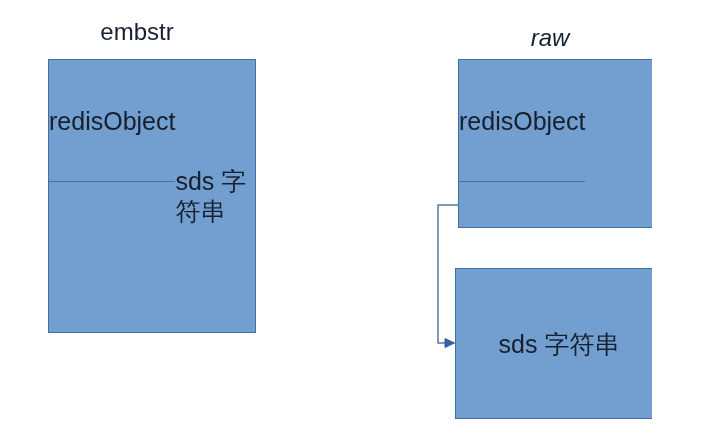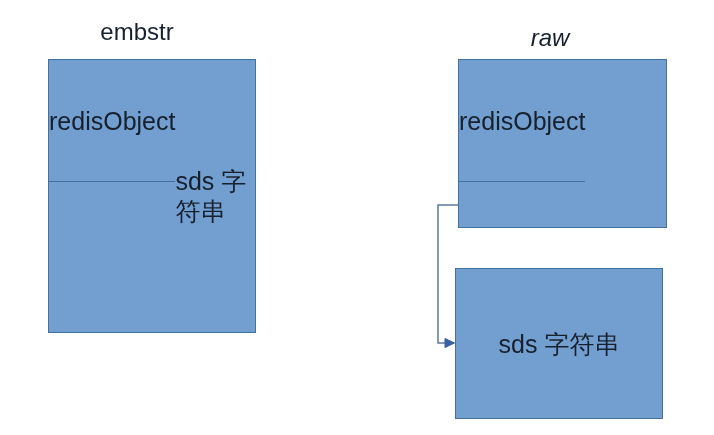--- a/index.html
+++ b/index.html
@@ -13,21 +13,21 @@
   }
   * { box-sizing: border-box; }
   html, body { margin: 0; padding: 0; }
   body {
     background: var(--background);
     font-family: "Liberation Sans", "DejaVu Sans", sans-serif;
     color: var(--text);
   }
   .canvas {
     position: relative;
-    width: 714px;
+    width: 652px;
     height: 435px;
     background: var(--background);
     overflow: hidden;
   }
   .title {
     position: absolute;
     text-align: center;
     font-size: 24px;
     line-height: 1.15;
     color: var(--text);

